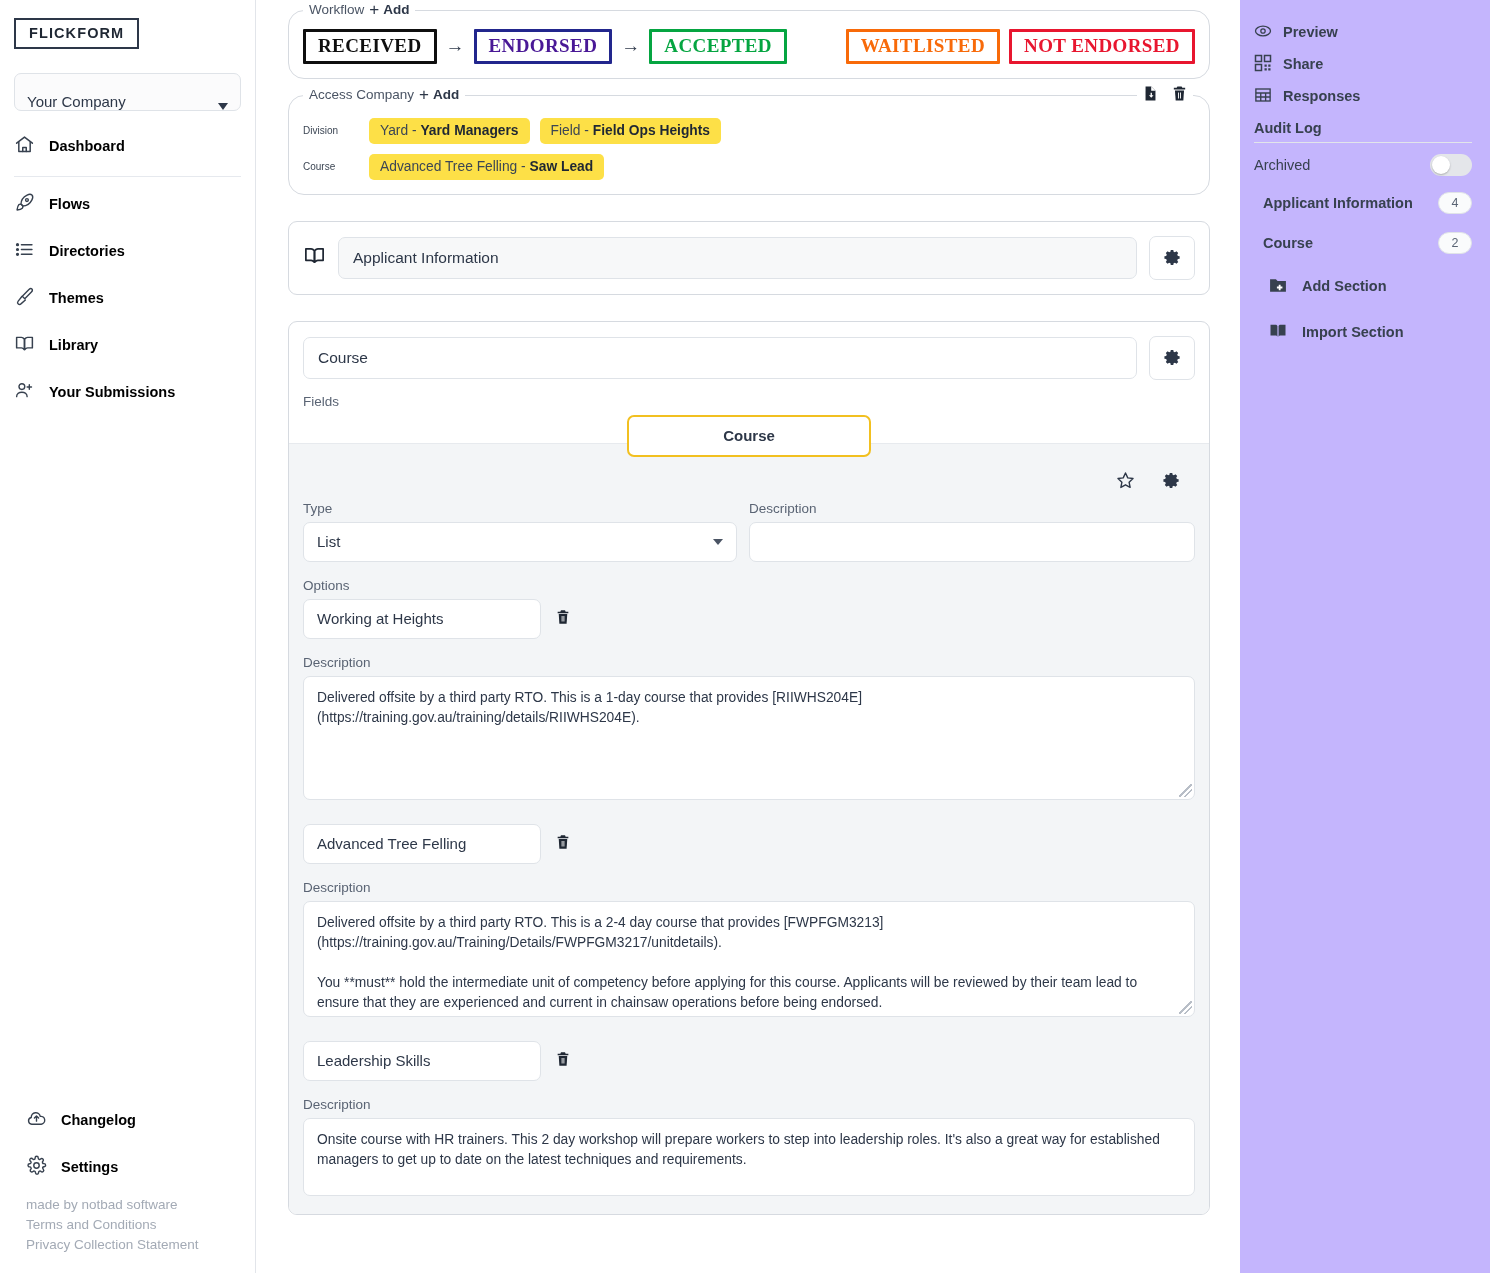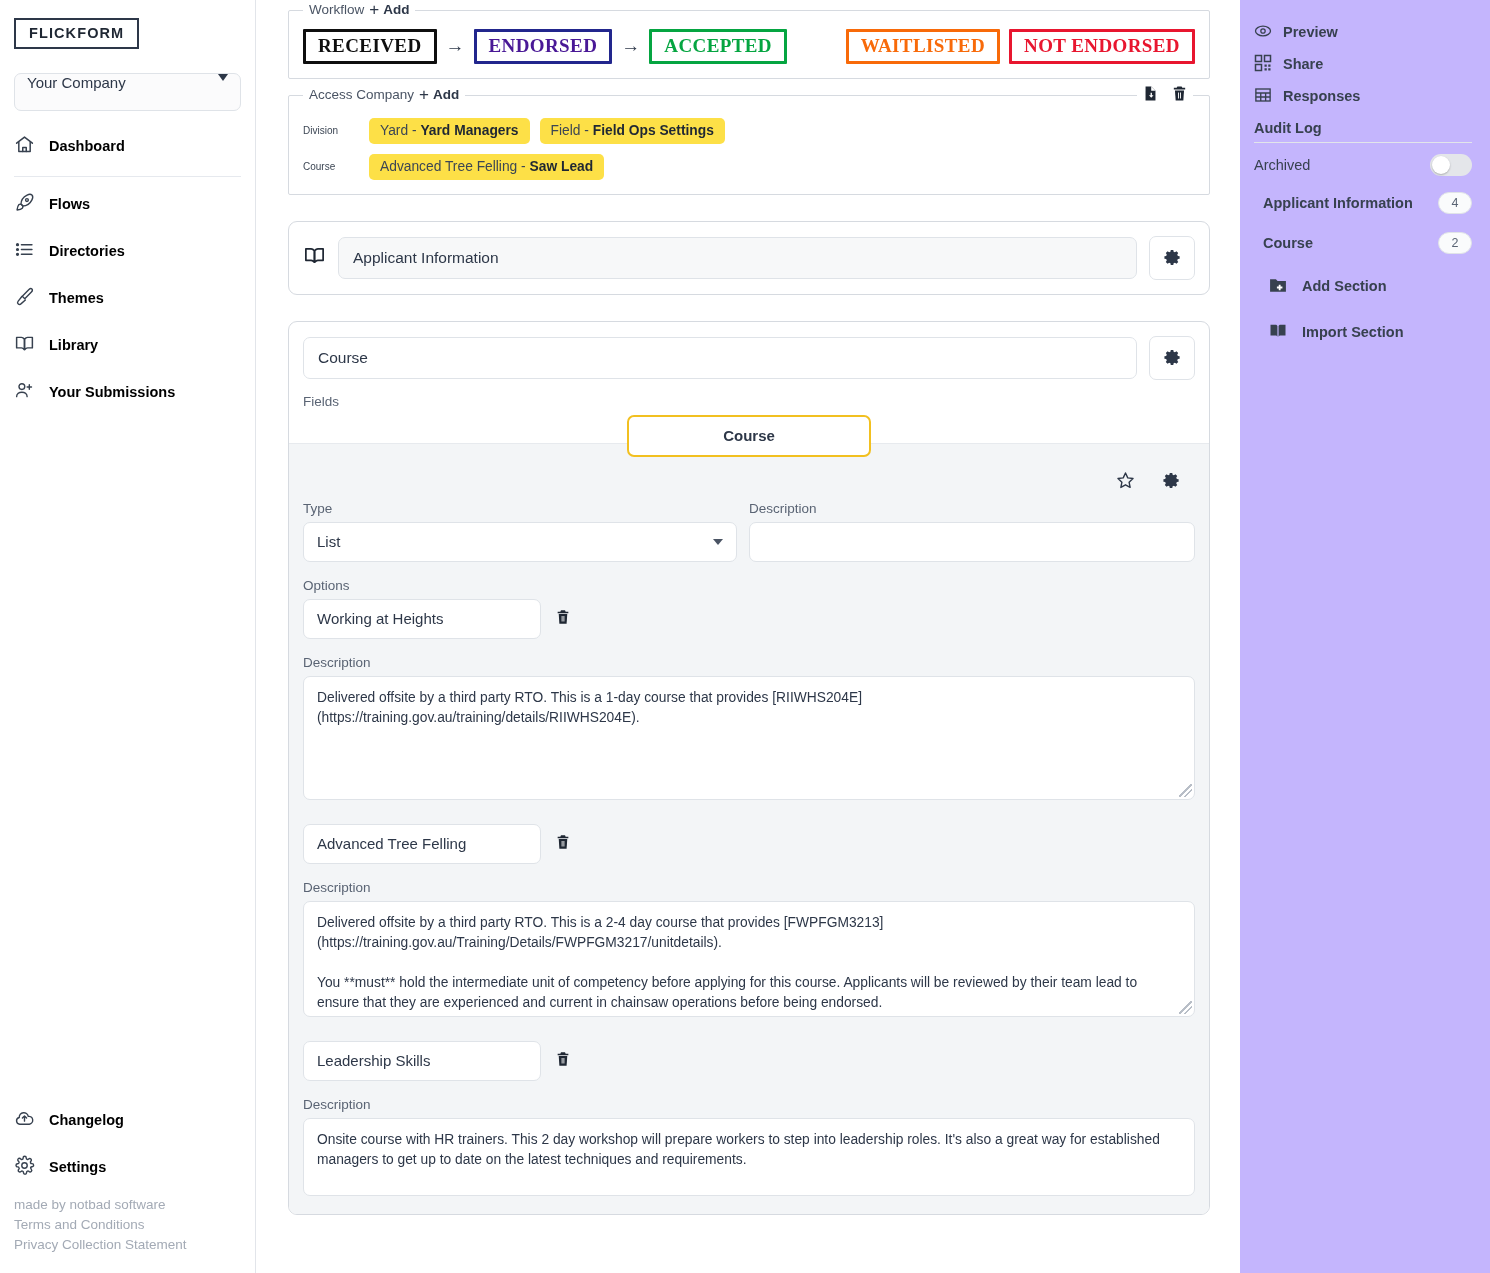--- a/index.html
+++ b/index.html
@@ -30,21 +30,21 @@
     font-size: 14.5px;
     letter-spacing: 1.1px;
     color: #1f2733;
   }
   .company-select {
     margin: 24px 14px 15px 14px;
     height: 38px;
     border: 1px solid #dfe3e8;
     border-radius: 7px;
     background: #fbfbfc;
-    display: flex; align-items: flex-start;
+    display: flex; align-items: flex-end;
     padding: 0 12px;
     font-size: 15px;
     color: #2d3748;
     cursor: pointer;
   }
   .company-select .caret {
     margin-left: auto;
     width: 0; height: 0;
     border-left: 5.5px solid transparent;
     border-right: 5.5px solid transparent;
@@ -61,21 +61,21 @@
     color: #000000;
     cursor: pointer;
   }
   .nav-item svg { flex: none; }
   .nav-sep {
     margin: 10px 14px 4px 14px;
     border-top: 1px solid #e6e9ee;
   }
   .nav-group { margin-top: 6px; }
   .sidebar-footer {
-    position: absolute; left: 0; bottom: 18px; width: 100%;
+    position: absolute; left: 12px; bottom: 18px; width: 100%;
   }
   .footer-links { padding: 8px 0 0 14px; }
   .footer-links a {
     display: block;
     font-size: 13.5px;
     color: #a3aab5;
     text-decoration: none;
     line-height: 20px;
   }
 
@@ -86,21 +86,21 @@
     padding: 10px 0 0 0;
     overflow: hidden;
     position: relative;
   }
 
   
   .panel {
     position: relative;
     margin: 0 30px 0 32px;
     border: 1px solid #d6dae0;
-    border-radius: 2px;
+    border-radius: 16px;
     padding: 18px 14px 14px 14px;
   }
   .panel + .panel { margin-top: 16px; }
   .panel-legend {
     position: absolute;
     top: -10px; left: 14px;
     background: #fff;
     padding: 0 6px;
     display: flex; align-items: center; gap: 5px;
     font-size: 13.5px;
@@ -496,21 +496,21 @@
             <path d="M9 2h6l1 2h4v2.2H4V4h4z"></path>
             <path d="M5.6 7.6h12.8l-1 14.4H6.6z"></path>
             <path d="M10 10.5h1.3v8.4H10zM12.7 10.5H14v8.4h-1.3z" fill="#fff"></path>
           </svg>
         </span>
       </div>
 
       <div class="grant-row">
         <span class="grant-label">Division</span>
         <span class="chip"><span>Yard - </span><b>Yard Managers</b></span>
-        <span class="chip"><span>Field - </span><b>Field Ops Settings</b></span>
+        <span class="chip"><span>Field - </span><b>Field Ops Heights</b></span>
       </div>
       <div class="grant-row">
         <span class="grant-label">Course</span>
         <span class="chip"><span>Advanced Tree Felling - </span><b>Saw Lead</b></span>
       </div>
     </section>
 
     <section class="card">
       <div class="card-head">
         <span>

